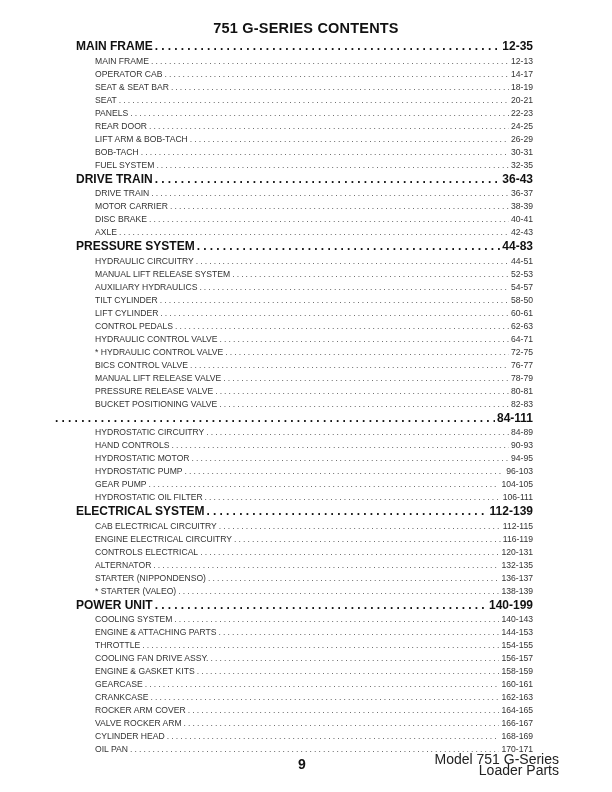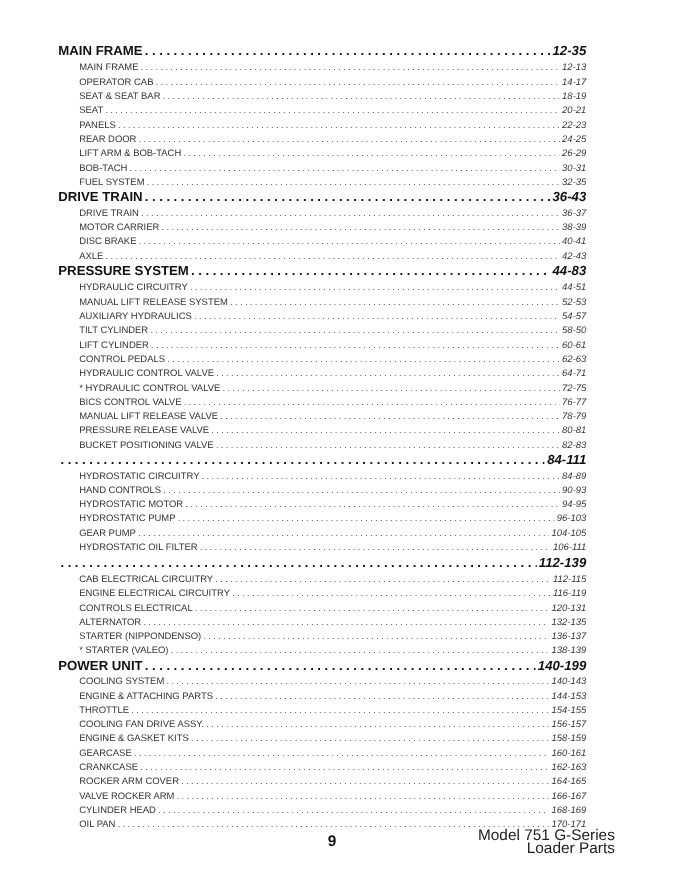--- a/index.html
+++ b/index.html
@@ -12,38 +12,39 @@
   }
   .toc { position: absolute; left: 53px; top: 39px; width: 480px; }
   .sec-row {
     display: flex; align-items: baseline; height: 15.5px; line-height: 15.5px;
     font-family: "Liberation Sans", sans-serif; font-weight: bold; font-size: 12px; color: #111;
   }
   .sub-row {
     display: flex; align-items: baseline; height: 13px; line-height: 13px; padding-left: 19px;
     font-family: "Liberation Sans", sans-serif; font-size: 8.6px; color: #333;
   }
-  .label { white-space: nowrap; flex: 0 0 auto; }
+  .label { white-space: nowrap; flex: 0 0 auto; margin-left: 23px; }
   .leader { flex: 1 1 auto; overflow: hidden; white-space: nowrap; margin: 0 2px; }
   .sec-row .leader { letter-spacing: 3.2px; }
   .sub-row .leader { letter-spacing: 2.1px; color: #555; }
-  .pages { white-space: nowrap; flex: 0 0 auto; text-align: right; font-style: italic; }
+  .pages { white-space: nowrap; flex: 0 0 auto; text-align: right; }
   .footer-page {
     position: absolute; left: 298px; top: 756px;
     font-family: "Liberation Sans", sans-serif; font-weight: bold; font-size: 14px; color: #111;
   }
   .footer-model {
     position: absolute; right: 53px; top: 754px; text-align: right;
     font-family: "Liberation Sans", sans-serif; font-size: 14px; line-height: 11px; color: #222;
   }
 </style>
 </head>
 <body>
 
 <div class="page">
+  <div class="title">751 G-SERIES CONTENTS</div>
 
   <div class="toc" id="toc">
 
   <div class="sec-row">
         <span class="label">MAIN FRAME</span>
         <span class="leader">........................................................................................................................................................................................................</span>
         <span class="pages">12-35</span>
       </div>
       <div class="sub-row">
         <span class="label">MAIN FRAME</span>
@@ -208,20 +209,21 @@
         <span class="label">GEAR PUMP</span>
         <span class="leader">........................................................................................................................................................................................................</span>
         <span class="pages">104-105</span>
       </div>
       <div class="sub-row">
         <span class="label">HYDROSTATIC OIL FILTER</span>
         <span class="leader">........................................................................................................................................................................................................</span>
         <span class="pages">106-111</span>
       </div>
       <div class="sec-row">
+        <span class="label">ELECTRICAL SYSTEM</span>
         <span class="leader">........................................................................................................................................................................................................</span>
         <span class="pages">112-139</span>
       </div>
       <div class="sub-row">
         <span class="label">CAB ELECTRICAL CIRCUITRY</span>
         <span class="leader">........................................................................................................................................................................................................</span>
         <span class="pages">112-115</span>
       </div>
       <div class="sub-row">
         <span class="label">ENGINE ELECTRICAL CIRCUITRY</span>

